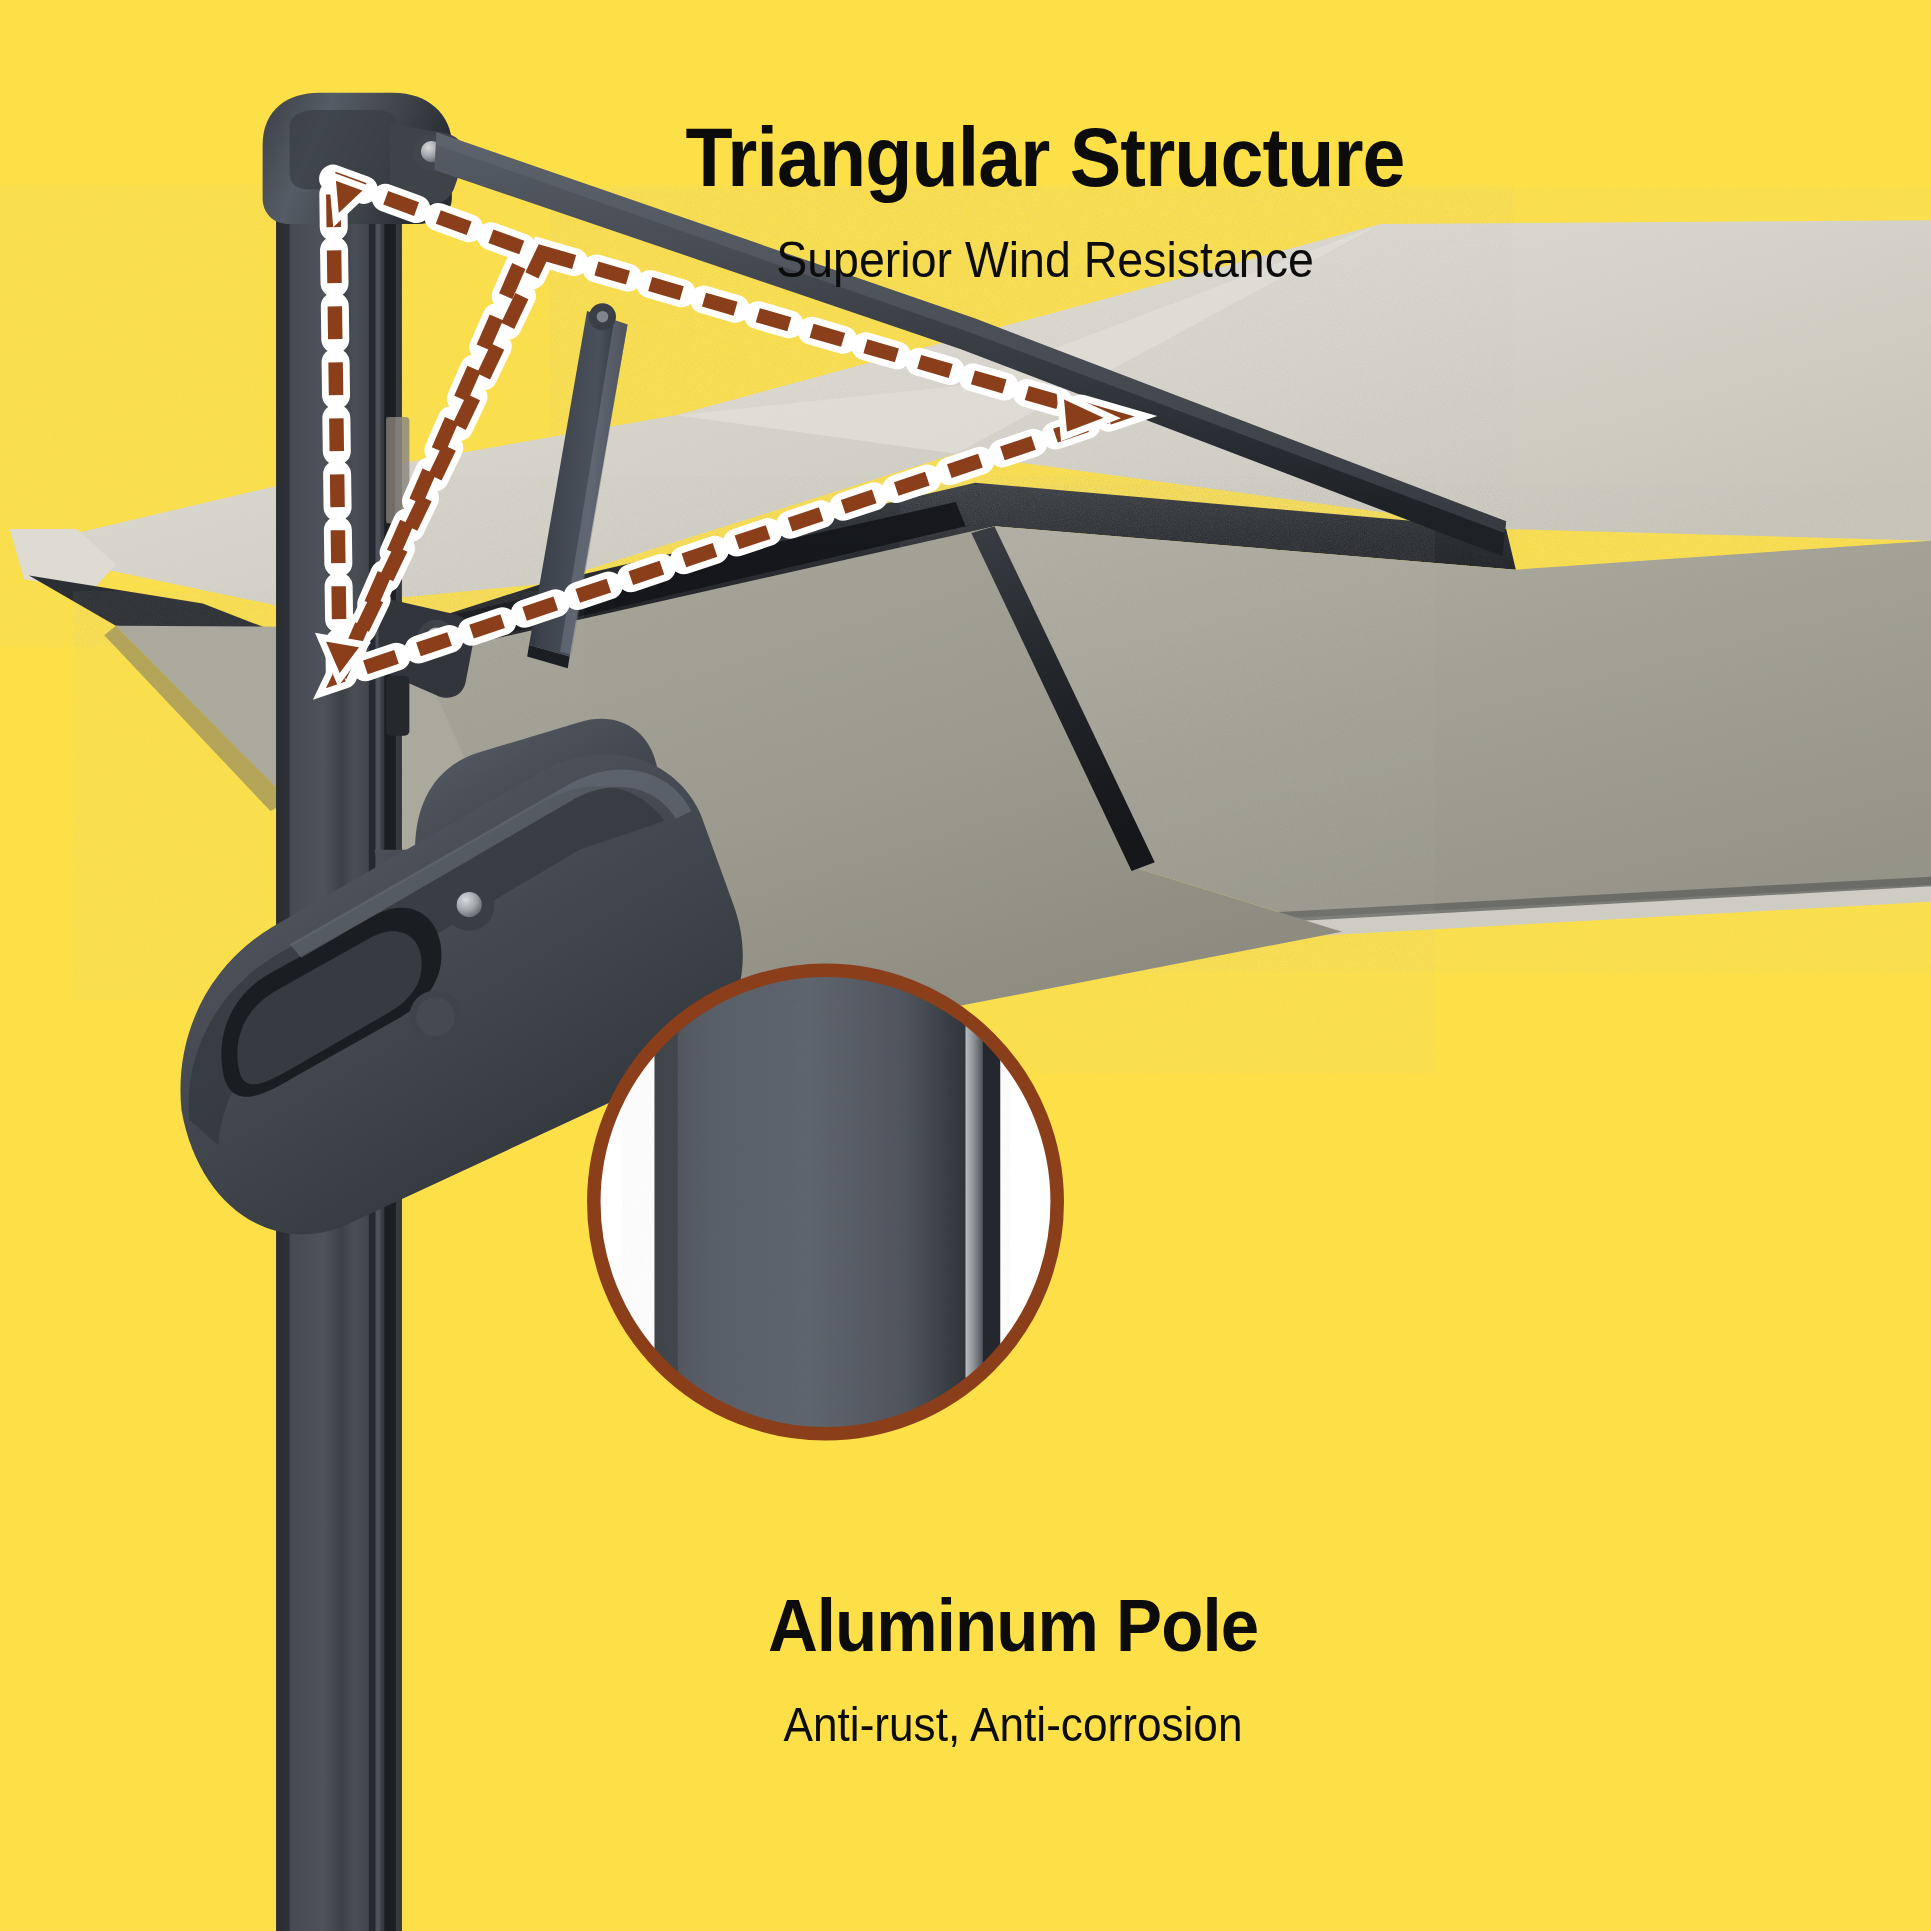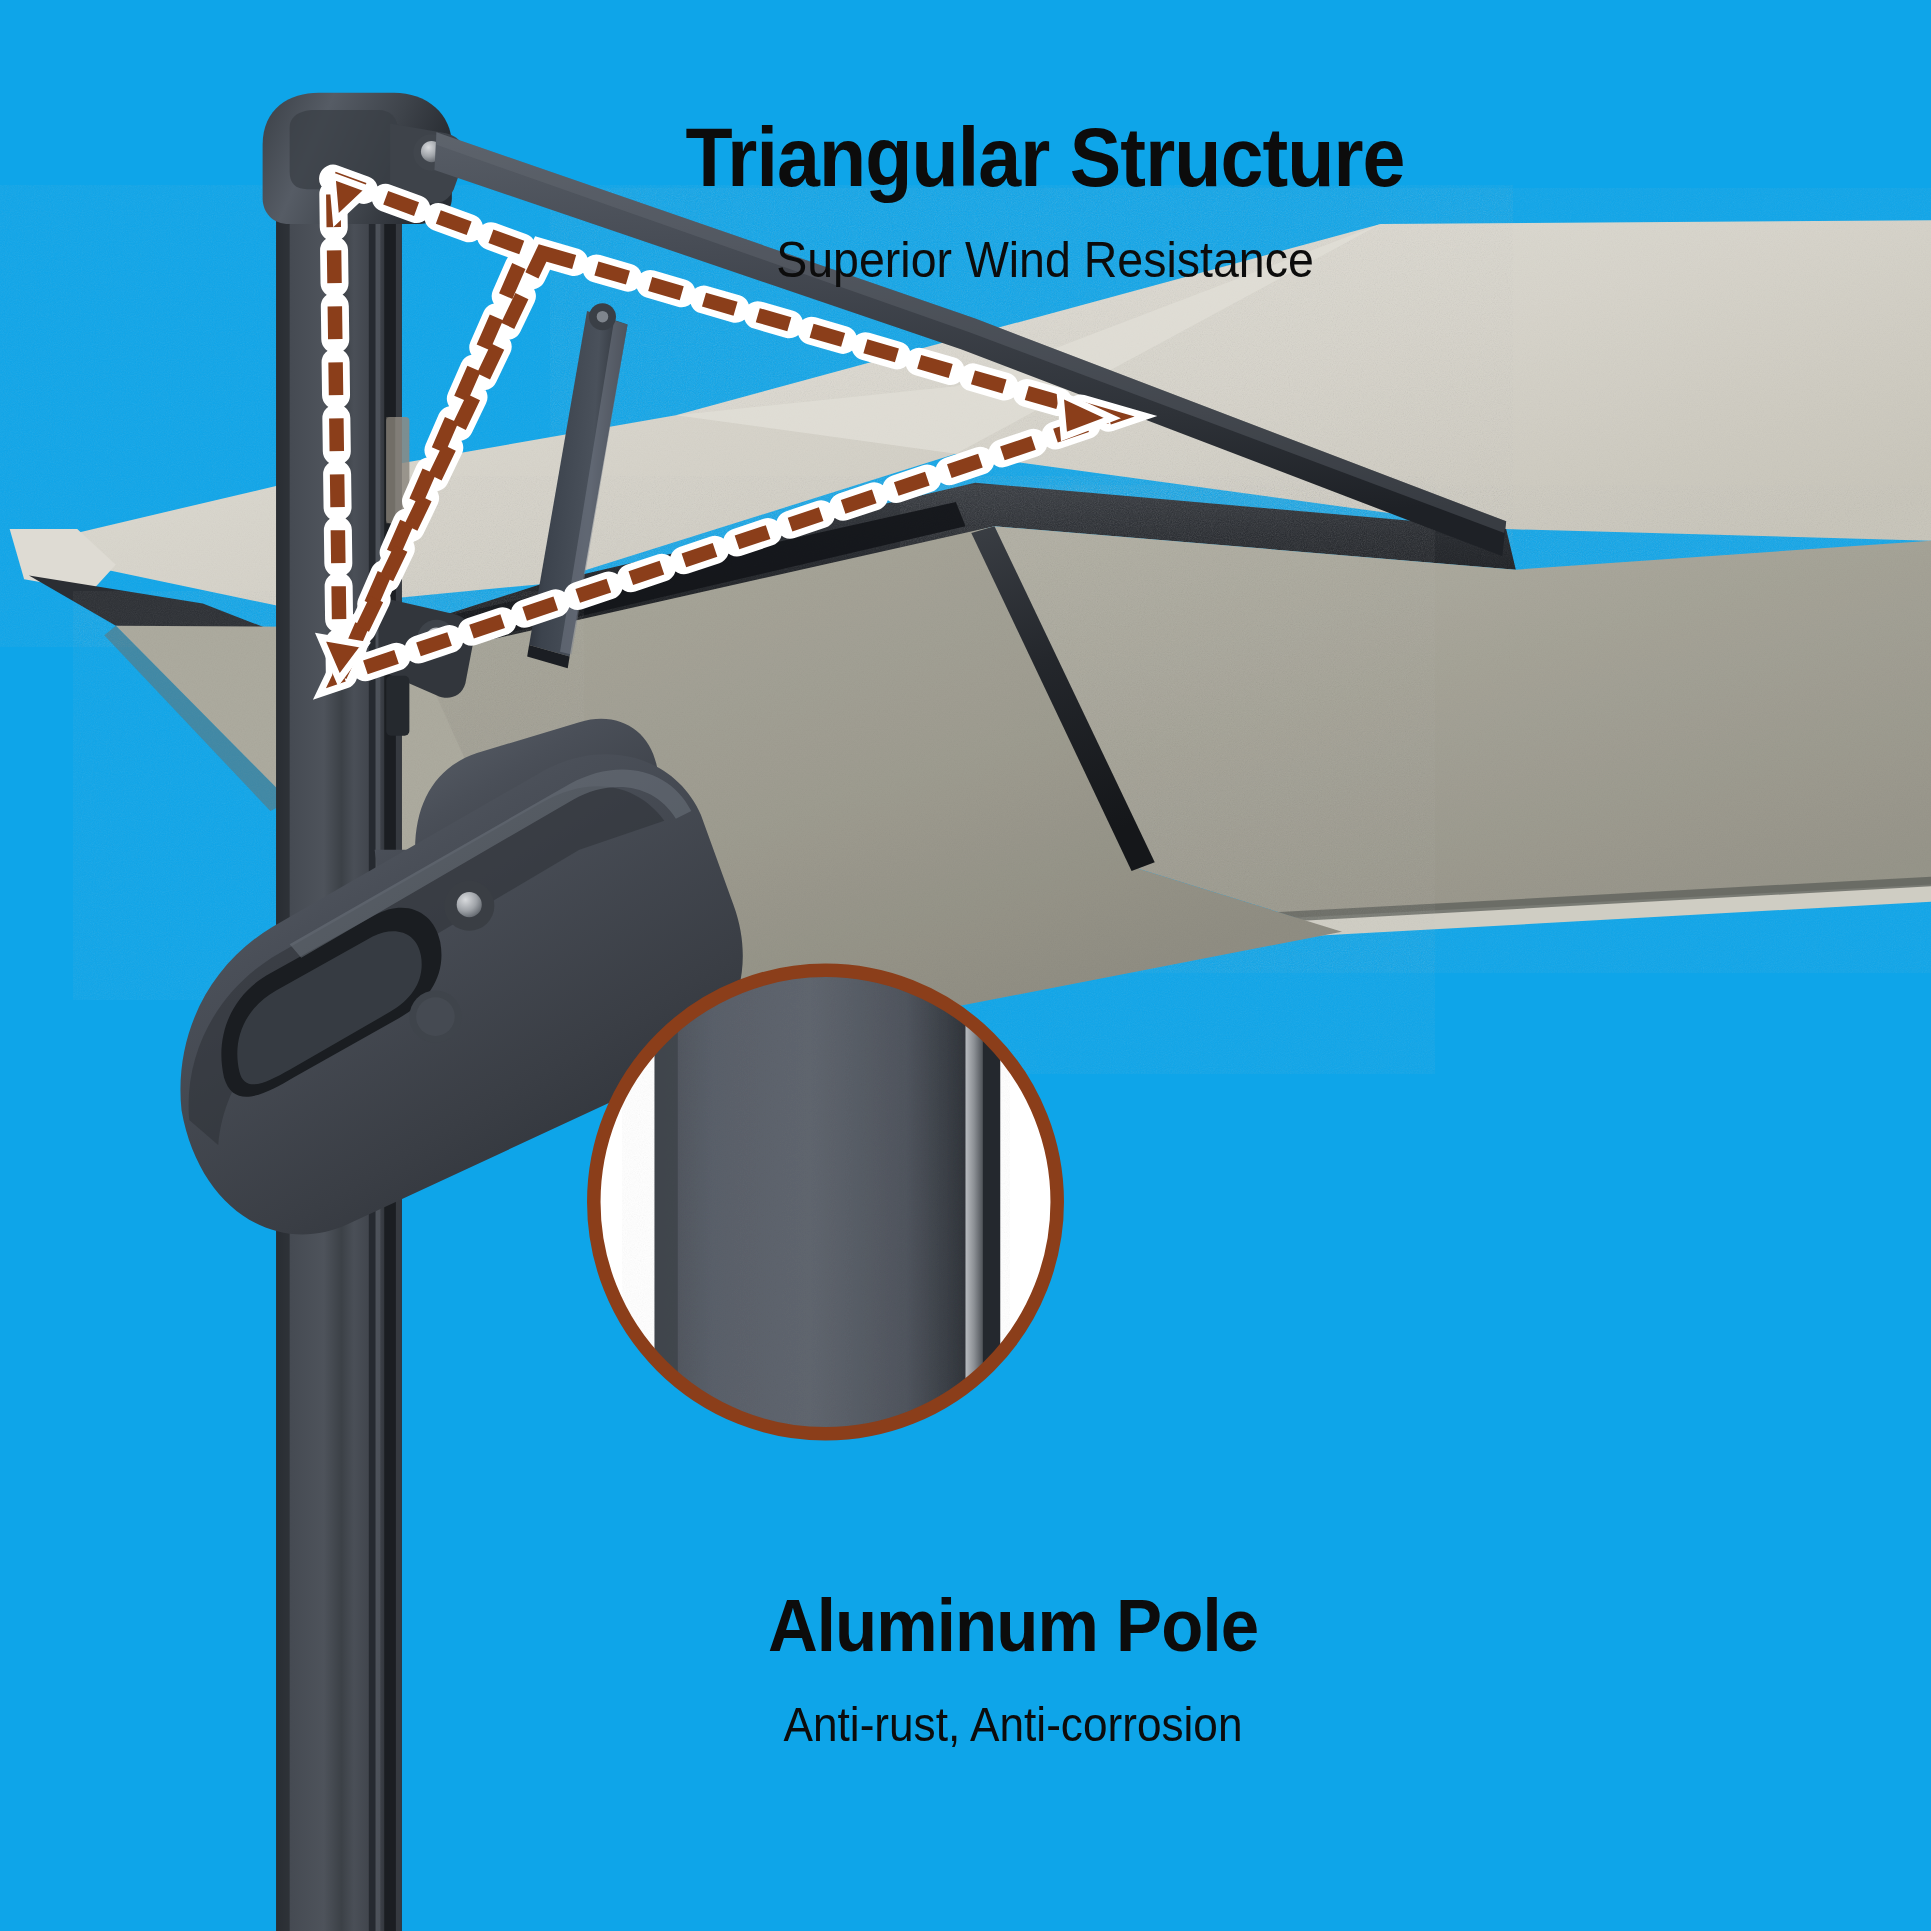--- a/index.html
+++ b/index.html
@@ -8,21 +8,21 @@
     padding: 0;
     background: #ffffff;
   }
   body {
     font-family: "Liberation Sans", sans-serif;
   }
   #stage {
     position: relative;
     width: 1931px;
     height: 1931px;
-    background: #0ea5e9;
+    background: #fde047;
     overflow: hidden;
   }
   #artboard {
     position: absolute;
     inset: 0;
     width: 1931px;
     height: 1931px;
   }
   .txt {
     position: absolute;

